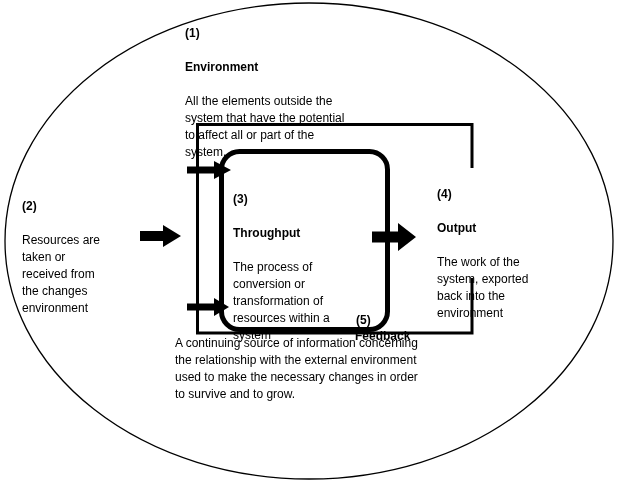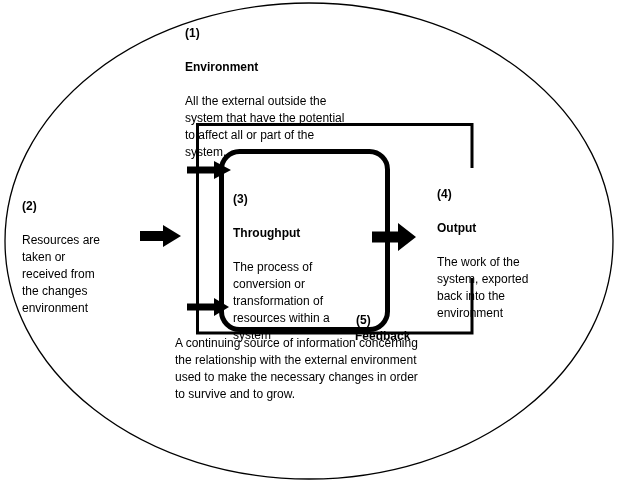--- a/index.html
+++ b/index.html
@@ -42,21 +42,21 @@
     <polygon points="187,166.5 214,166.5 214,161 231,170 214,179 214,173.5 187,173.5" fill="#000000"></polygon>
 
     <polygon points="187,303.5 214,303.5 214,298 229,307 214,316 214,310.5 187,310.5" fill="#000000"></polygon>
 
     <polygon points="372,231.5 398,231.5 398,223 416,237 398,251 398,242.5 372,242.5" fill="#000000"></polygon>
   </svg>
 
   <div class="tblock" style="left:185px; top:8px;">
     <div class="num">(1)</div>
     <div class="ttl">Environment</div>
-    <div class="desc">All the external outside the
+    <div class="desc">All the elements outside the
 system that have the potential
 to affect all or part of the
 system.</div>
   </div>
 
   <div class="tblock" style="left:22px; top:181px;">
     <div class="num">(2)</div>
     <div class="desc">Resources are
 taken or
 received from

